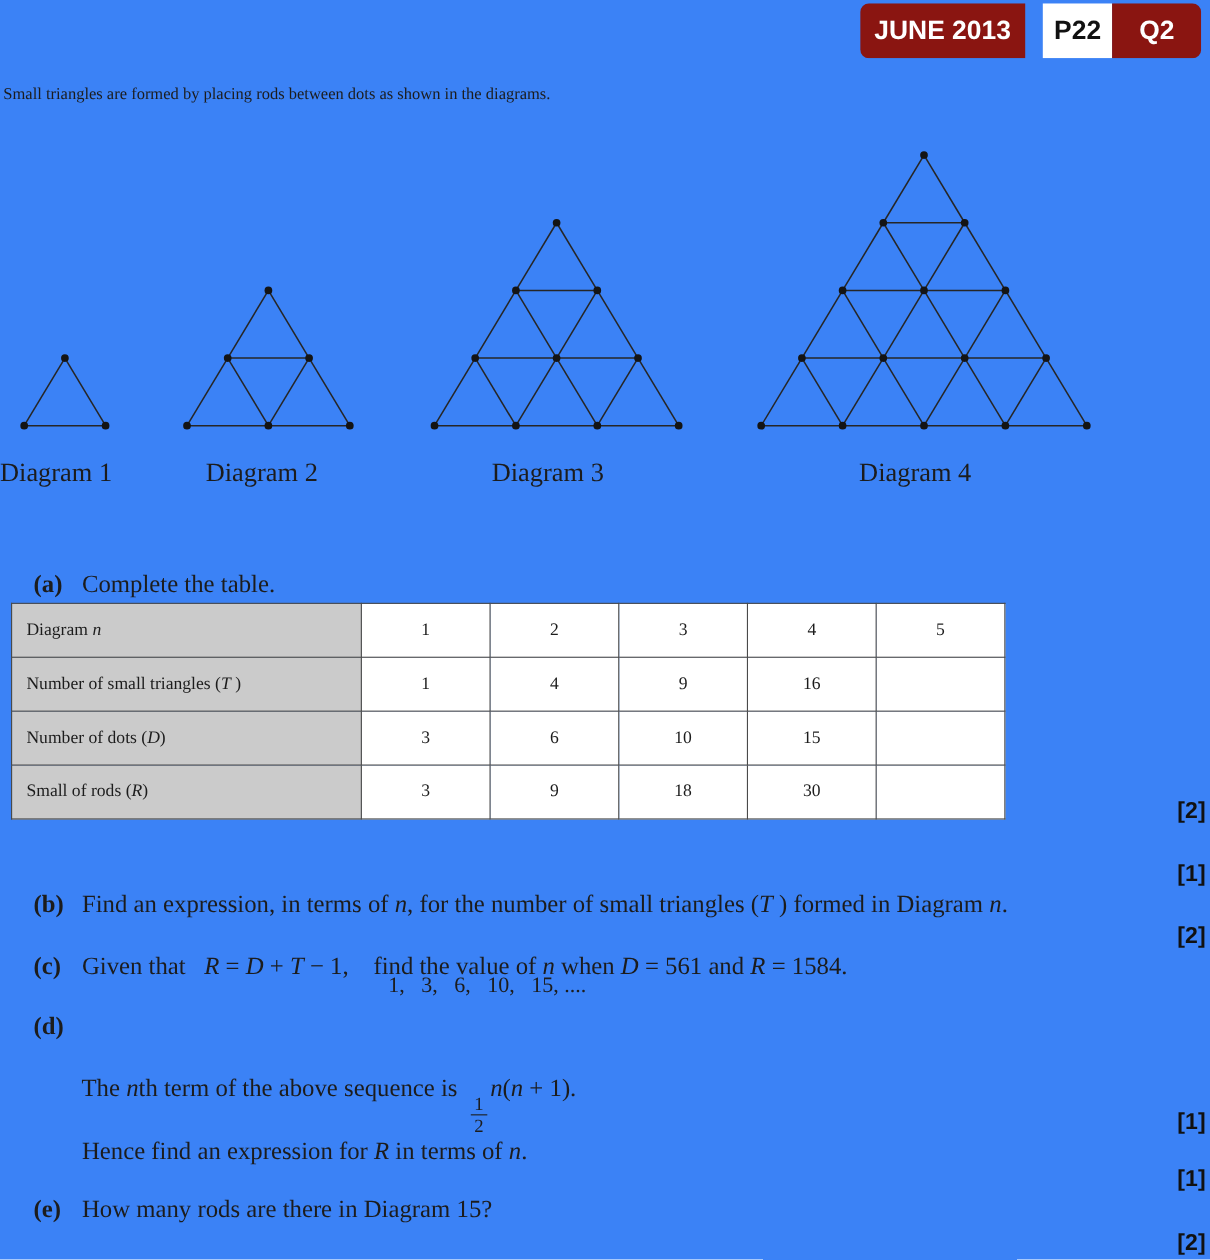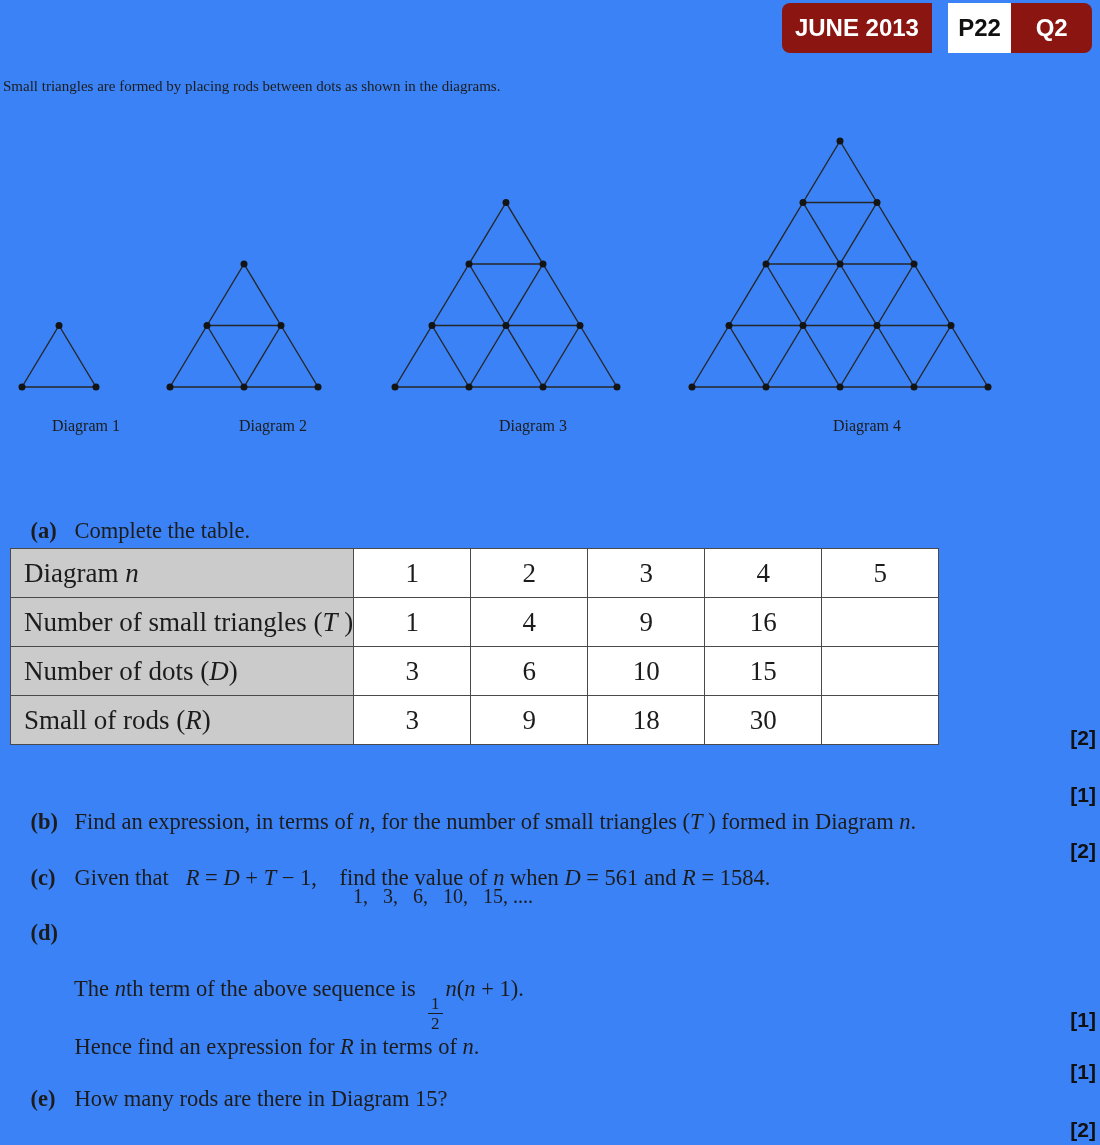--- a/index.html
+++ b/index.html
@@ -18,40 +18,40 @@
   .badge .seg.session{width:158px;}
   .badge .seg.paper{width:67px;background:var(--paper-box-bg);color:var(--paper-box-text);margin-left:16px;}
   .badge .seg.qnum{width:85px;}
 
   .intro{position:absolute;left:3px;top:78px;font-size:15px;white-space:pre;}
 
   
   #figures-svg{position:absolute;left:0;top:0;width:1100px;height:460px;}
   #figures-svg line{stroke:#262626;stroke-width:1.4;}
   #figures-svg circle{fill:#141414;}
-  .fig-label{position:absolute;top:417px;width:120px;text-align:right;font-size:16px;}
+  .fig-label{position:absolute;top:417px;width:120px;text-align:left;font-size:24px;}
 
   
   .line{position:absolute;left:8px;font-size:22.5px;white-space:pre;}
   .line.indent{left:52px;}
   .plabel{font-weight:bold;display:inline-block;width:44px;}
   .var{font-style:italic;}
   .seq{position:absolute;left:353px;top:885px;font-size:20px;white-space:pre;}
 
   .frac{display:inline-flex;flex-direction:column;align-items:center;font-size:17px;
         line-height:1.12;vertical-align:-13px;margin:0 3px 0 1px;}
   .frac .num{padding:0 3px;border-bottom:1.5px solid var(--ink);}
   .frac .den{padding:0 3px;}
 
   .mark{position:absolute;right:4px;width:60px;text-align:right;
         font-family:"Liberation Sans","DejaVu Sans",sans-serif;font-weight:bold;font-size:21px;color:#111;}
 
   
   table.qtable{position:absolute;left:10px;top:548px;border-collapse:collapse;table-layout:fixed;
-               font-size:27px;color:var(--ink);}
+               font-size:16px;color:var(--ink);}
   table.qtable th,table.qtable td{border:1.6px solid var(--table-border);height:48px;padding:0;}
   table.qtable th{background:var(--table-label-bg);font-weight:normal;text-align:left;padding-left:13px;white-space:pre;}
   table.qtable td{text-align:center;background:#ffffff;}
 </style>
 </head>
 <body>
 
 <div class="page">
 
   <div class="badge">

